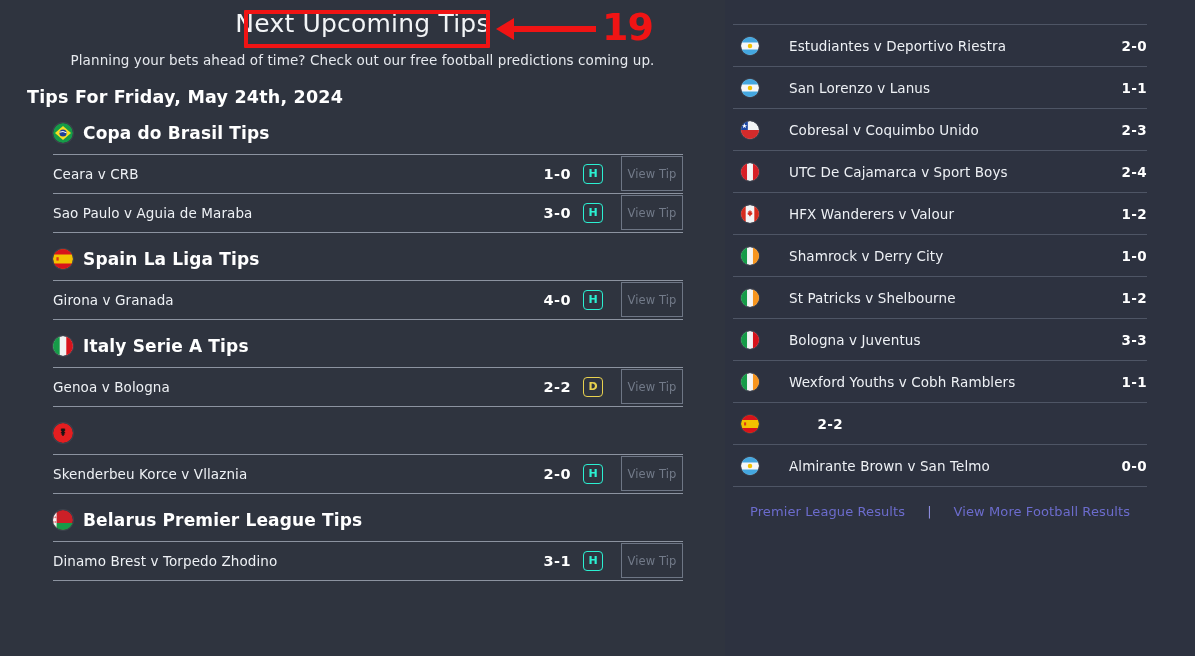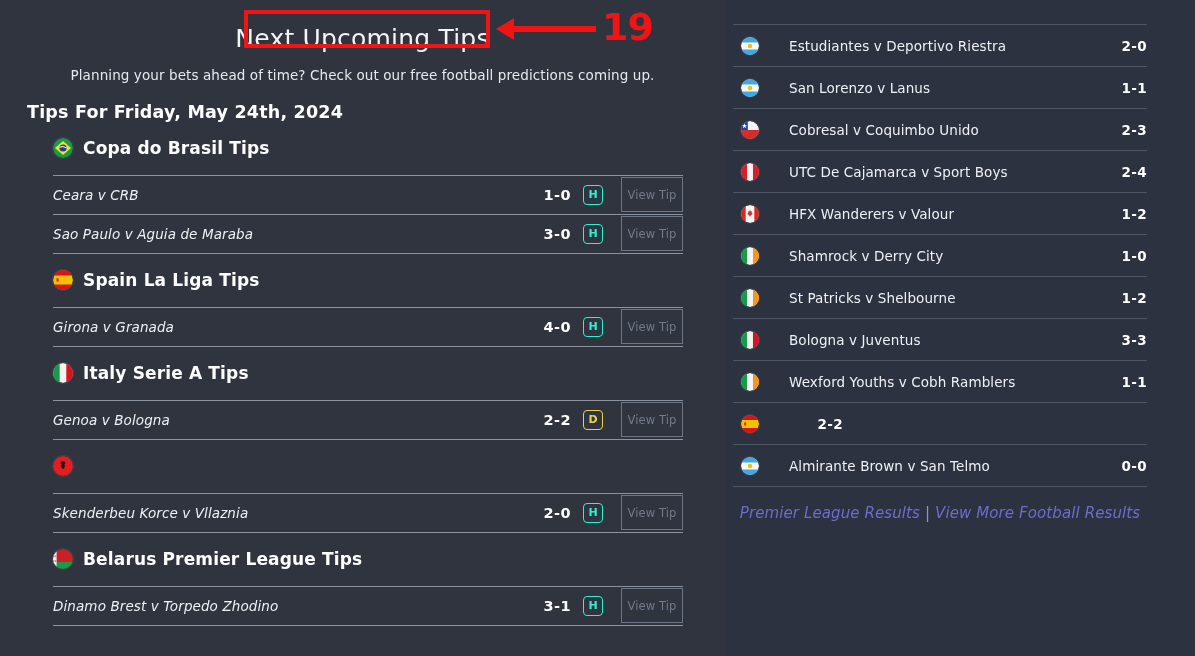--- a/index.html
+++ b/index.html
@@ -20,21 +20,21 @@
 
   
   #left-panel {
     position: relative;
     width: 725px;
     height: 656px;
     background: #2f343f;
     padding: 0;
   }
 
-  .hero { text-align: center; padding-top: 23px; }
+  .hero { text-align: center; padding-top: 8px; }
   .hero-title {
     display: inline-block;
     font-size: 25px;
     font-weight: 400;
     color: #f2f4f6;
     letter-spacing: 0.2px;
     padding: 2px 8px 4px 8px;
     line-height: 1.15;
   }
   .hero-sub {
@@ -53,21 +53,21 @@
     letter-spacing: 0.2px;
   }
 
   .tips-wrap { margin: 0 0 0 53px; width: 630px; }
 
   .league-block { margin-top: 16px; }
   .league-head {
     display: flex;
     align-items: center;
     gap: 10px;
-    padding-bottom: 18px;
+    padding-bottom: 12px;
   }
   .league-name {
     font-size: 17px;
     font-weight: 700;
     color: #ffffff;
     letter-spacing: 0.15px;
   }
 
   .flag {
     width: 20px; height: 20px;
@@ -90,21 +90,20 @@
     margin-top: -1px;
   }
   .tip-row:first-of-type { margin-top: 0; }
   .tip-match {
     flex: 1 1 auto;
     font-size: 13.5px;
     color: #eef1f5;
     letter-spacing: 0.1px;
     white-space: nowrap;
     overflow: hidden;
-    font-style: italic;
   }
   .tip-score {
     font-size: 14.5px;
     font-weight: 700;
     color: #ffffff;
     letter-spacing: 0.4px;
     margin-right: 12px;
   }
   .outcome-badge {
     width: 20px; height: 20px;
@@ -176,24 +175,23 @@
     font-weight: 700;
     color: #ffffff;
     letter-spacing: 0.4px;
     text-align: right;
     flex: 0 0 54px;
   }
   .results-footer {
     display: flex;
     align-items: center;
     justify-content: center;
-    gap: 5px;
+    gap: 22px;
     padding-top: 17px;
-    font-size: 15px;
-    font-style: italic;
+    font-size: 13px;
   }
   .results-footer a {
     color: #6c6ccd;
     text-decoration: none;
     letter-spacing: 0.1px;
   }
   .results-footer .sep { color: #8f8fe0; }
 
   
   #annotation { position: absolute; inset: 0; pointer-events: none; }

